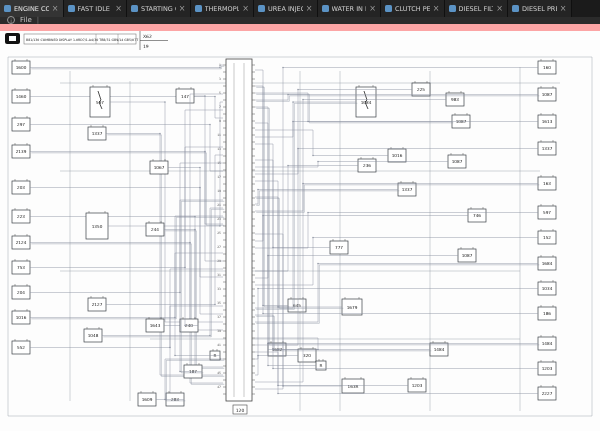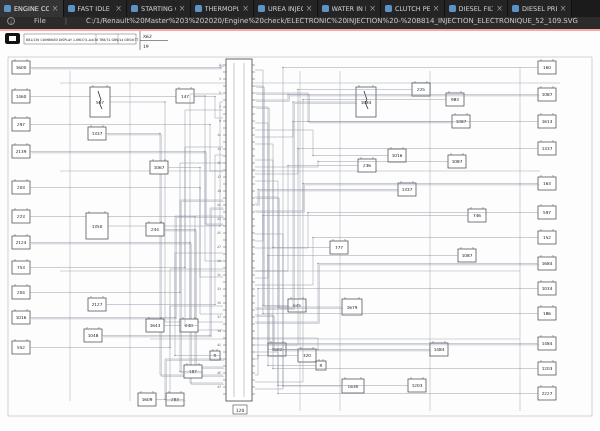--- a/index.html
+++ b/index.html
@@ -6,22 +6,22 @@
   html,body{width:600px;height:431px;overflow:hidden;background:#1b1b1b;
     font-family:"DejaVu Sans","Liberation Sans",sans-serif}
   .tabbar{height:17px;background:#1b1b1b;display:flex;align-items:stretch}
   .tab{width:63.5px;display:flex;align-items:center;gap:3px;padding:0 4px;
     background:#242424;border-right:1px solid #101010;color:#cfcfcf;
     font-size:6.5px;overflow:hidden;white-space:nowrap;cursor:default}
   .tab.active{background:#343434;color:#e8e8e8}
   .tab .fav{width:7px;height:7px;flex:none;background:#5b93c5;border-radius:1.5px}
   .tab .lbl{flex:1;overflow:hidden}
   .tab .close{flex:none;color:#9a9a9a;font-size:8px;line-height:8px}
-  .addressbar{height:14px;background:#2b2b2b;display:flex;align-items:flex-start;
-    padding:0 7px;gap:19px;color:#c8c8c8;font-size:7px;border-bottom:2px solid #fca5a5}
+  .addressbar{height:14px;background:#2b2b2b;display:flex;align-items:flex-end;
+    padding:0 7px;gap:5px;color:#c8c8c8;font-size:7px;border-bottom:7px solid #fca5a5}
   .addr-icon{width:8px;height:8px;border:1px solid #9a9a9a;border-radius:50%;
     flex:none;display:inline-block;color:#9a9a9a;font-size:6px;line-height:7px;text-align:center}
   .addr-sep{color:#777}
   .addr-url{overflow:hidden;white-space:nowrap}
   .canvas{position:relative;height:400px;background:#fdfdfd}
   svg{display:block}
 </style>
 </head>
 <body>
 
@@ -70,21 +70,20 @@
       <div class="tab">
         <span class="fav"></span>
         <span class="lbl">DIESEL PRE AN</span>
         <span class="close">×</span>
       </div>
     </div>
   <div class="addressbar">
     <span class="addr-icon">i</span>
     <span>File</span>
     <span class="addr-sep">|</span>
-    <span class="addr-url">C:/1/Renault%20Master%203%202020/Engine%20check/ELECTRONIC%20INJECTION%20-%20B814_INJECTION_ELECTRONIQUE_52_109.SVG</span>
   </div>
   <div class="canvas">
     <svg id="diagram" width="600" height="400" viewBox="0 0 600 400">
         <rect x="5" y="2" width="15" height="11" rx="2" fill="#111"></rect>
         <rect x="9" y="5" width="7" height="5" fill="#fdfdfd"></rect>
         <rect x="24" y="3" width="112" height="10" fill="#fff" stroke="#666" stroke-width="0.5"></rect>
         <line x1="96" y1="3" x2="96" y2="13" stroke="#666" stroke-width="0.4"></line>
         <line x1="118" y1="3" x2="118" y2="13" stroke="#666" stroke-width="0.4"></line>
         <text x="26" y="9.5" font-size="3.2" fill="#1c1c1c" text-anchor="start" font-family="DejaVu Sans, sans-serif">B81/130 COMBINED DISPLAY 1.0RD7/1.A4/30   TB8/31 GB9/14 GB5/07T</text>
         <line x1="140" y1="0" x2="140" y2="19" stroke="#444" stroke-width="0.6"></line>

